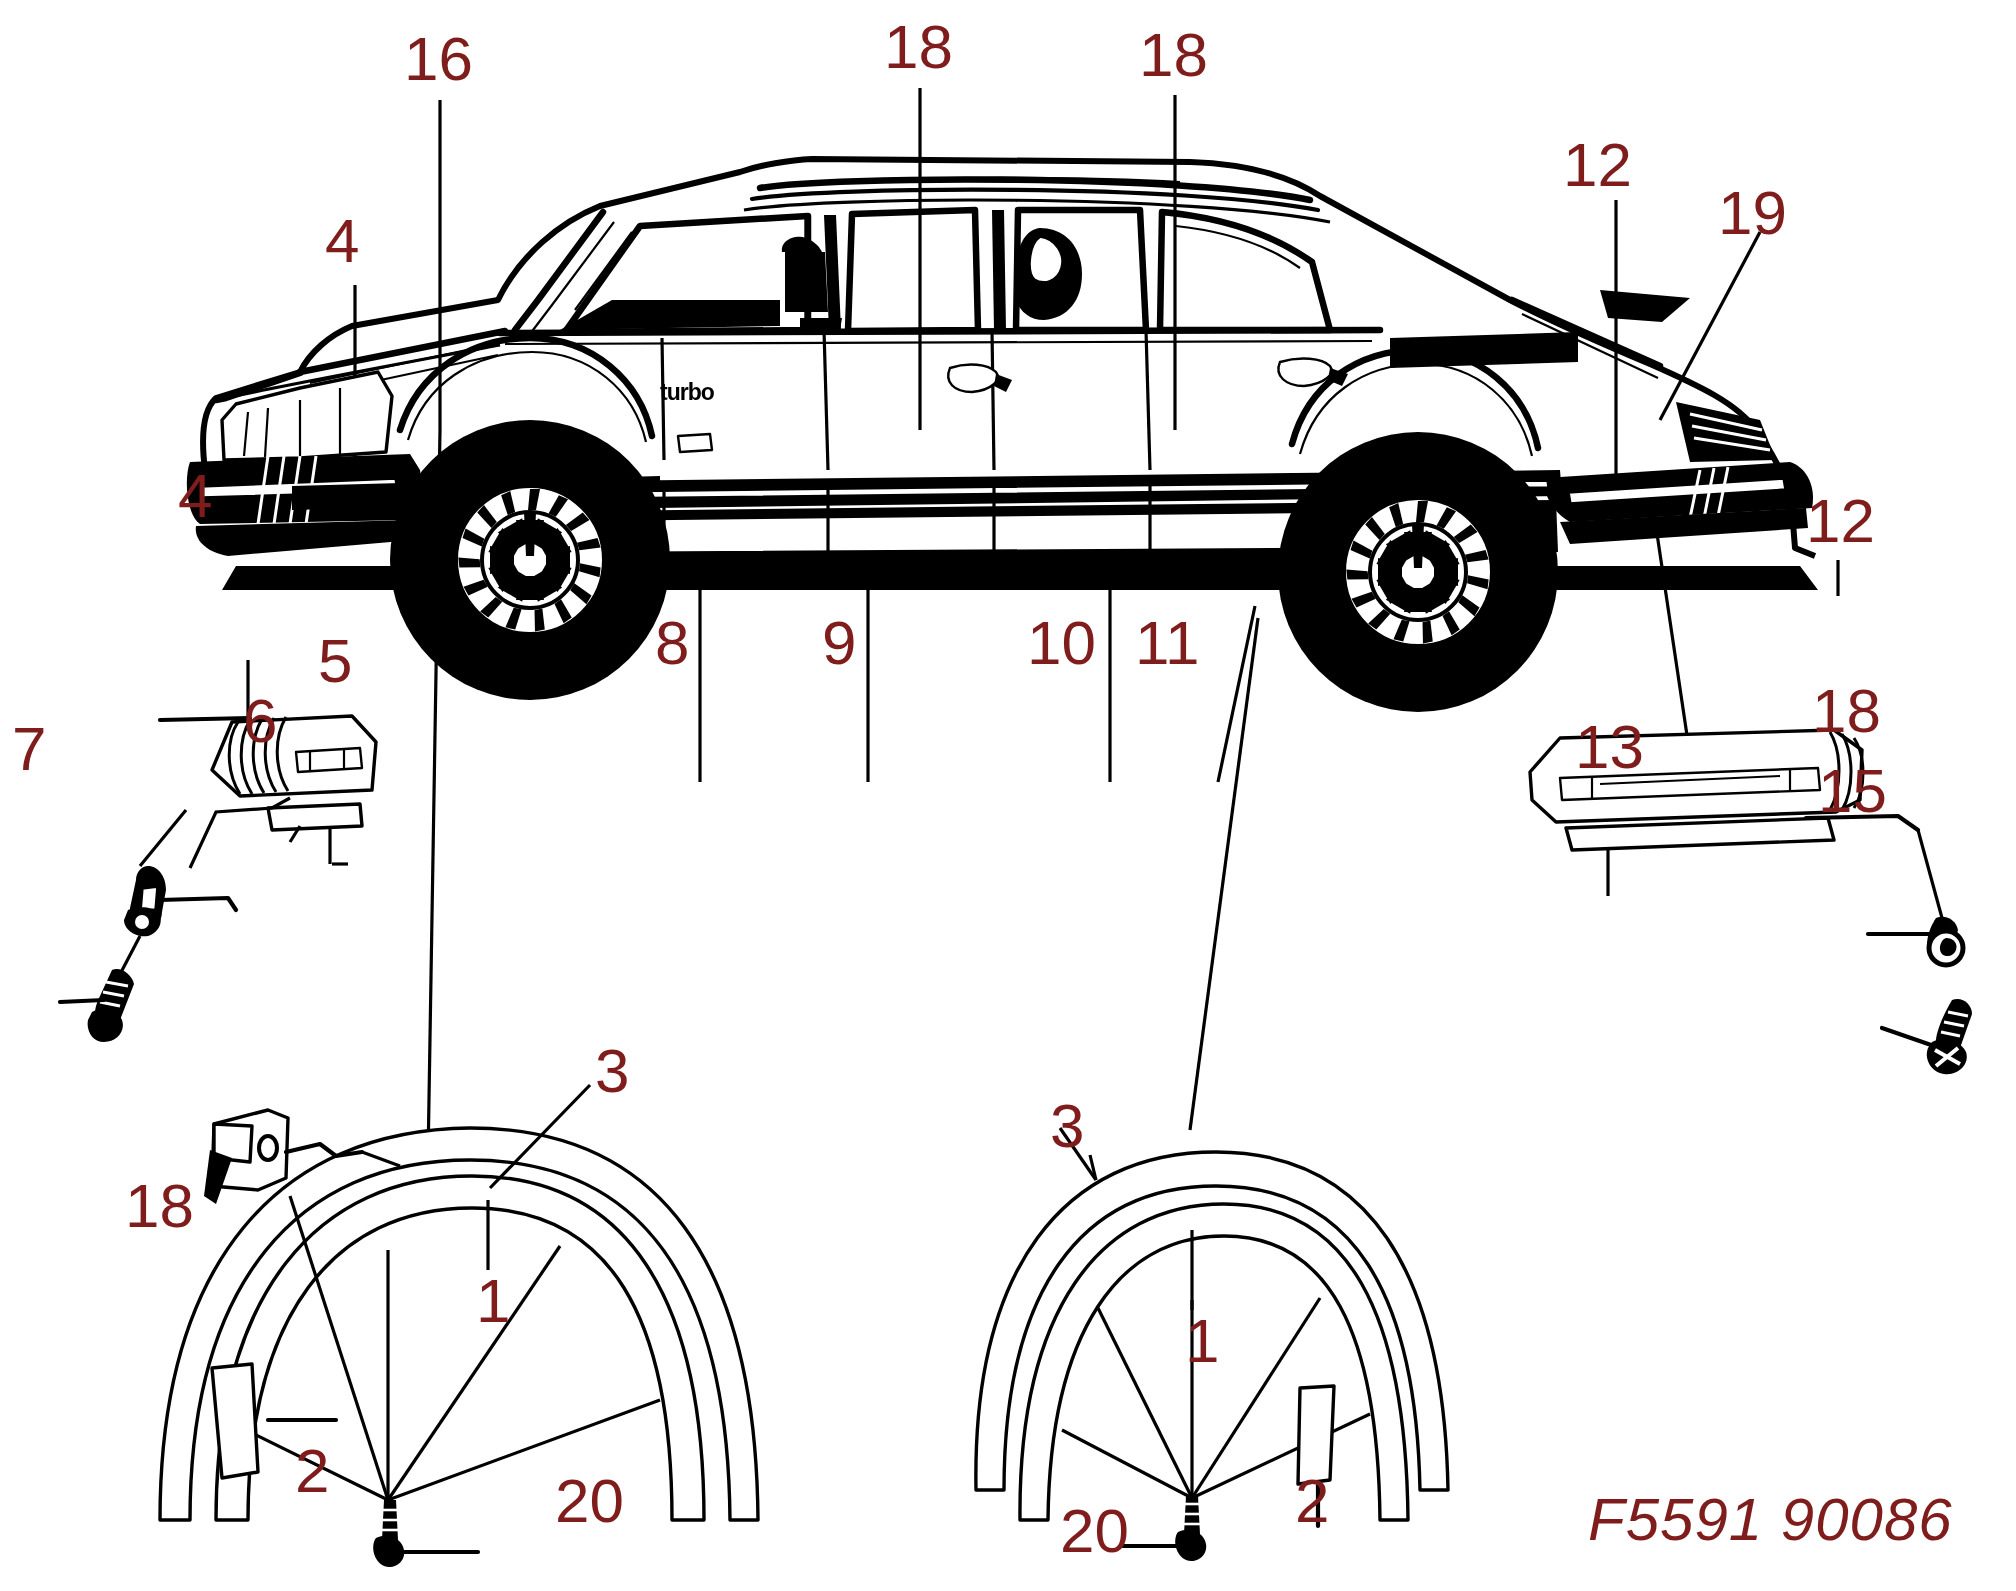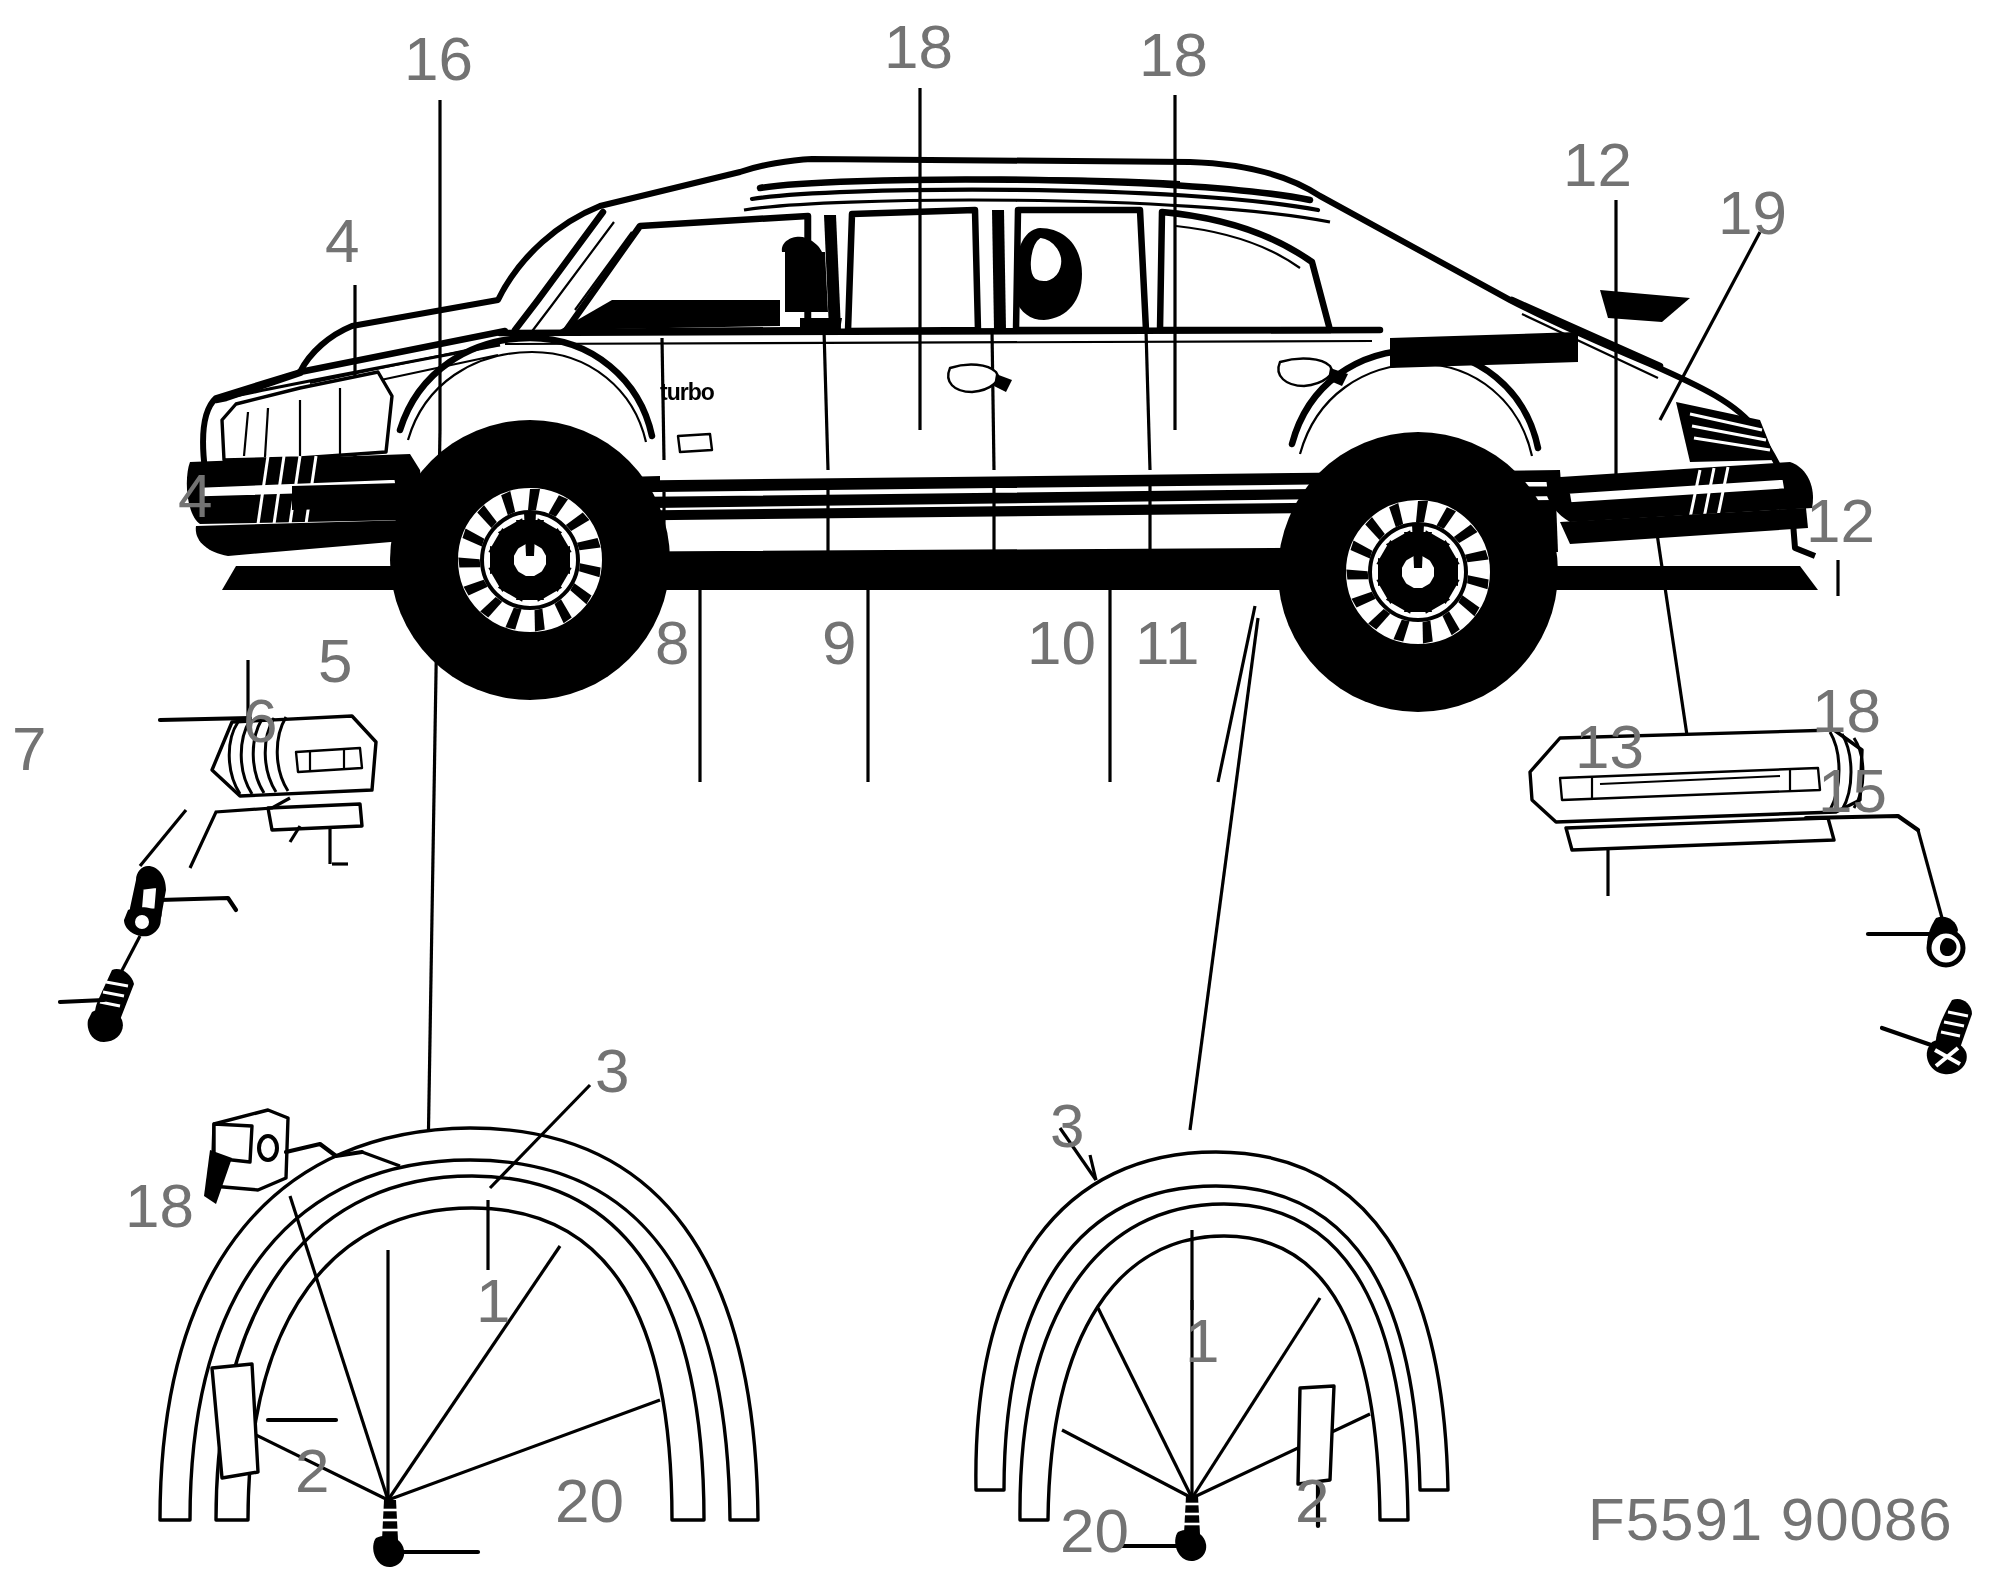--- a/index.html
+++ b/index.html
@@ -2,21 +2,21 @@
 <html><head>
 <meta charset="utf-8">
 <title>Parts Diagram</title>
 <style>
   html,body{margin:0;padding:0;background:#ffffff;}
   body{width:2016px;height:1591px;overflow:hidden;
        font-family:"Liberation Sans",sans-serif;color:#000;}
   #sheet{position:relative;width:2016px;height:1591px;background:#fff;}
   #art{position:absolute;left:0;top:0;width:2016px;height:1591px;}
   .callout{position:absolute;font-family:"Liberation Sans",sans-serif;
-           font-weight:400;color:#737373;line-height:1;white-space:nowrap;
+           font-weight:400;color:#7f1d1d;line-height:1;white-space:nowrap;
            -webkit-user-select:none;user-select:none;}
   .c-big{font-size:62px;}
   .c-ref{font-size:60px;letter-spacing:1px;}
   svg{display:block;}
   .ln{fill:none;stroke:#000;stroke-width:3.2;stroke-linecap:butt;}
   .ln2{fill:none;stroke:#000;stroke-width:4.2;stroke-linecap:round;stroke-linejoin:round;}
   .lnT{fill:none;stroke:#000;stroke-width:2.2;}
   .lnH{fill:none;stroke:#000;stroke-width:6.5;stroke-linejoin:round;stroke-linecap:round;}
   .fk{fill:#000;stroke:none;}
   .fw{fill:#fff;stroke:#000;stroke-width:3.4;stroke-linejoin:round;}
@@ -471,15 +471,15 @@
   <div class="callout c-big" style="left:595px;top:1040px;">3</div>
   <div class="callout c-big" style="left:476px;top:1270px;">1</div>
   <div class="callout c-big" style="left:295px;top:1440px;">2</div>
   <div class="callout c-big" style="left:555px;top:1470px;">20</div>
   <div class="callout c-big" style="left:125px;top:1175px;">18</div>
   <div class="callout c-big" style="left:1050px;top:1095px;">3</div>
   <div class="callout c-big" style="left:1185px;top:1310px;">1</div>
   <div class="callout c-big" style="left:1060px;top:1500px;">20</div>
   <div class="callout c-big" style="left:1295px;top:1470px;">2</div>
 
-  <div class="callout c-ref" style="left:1588px;top:1490px;">F5591 90086</div>
+  <div class="callout c-ref" style="left:1588px;top:1490px;font-style:italic;">F5591 90086</div>
 
 </div>
 
 </body></html>

